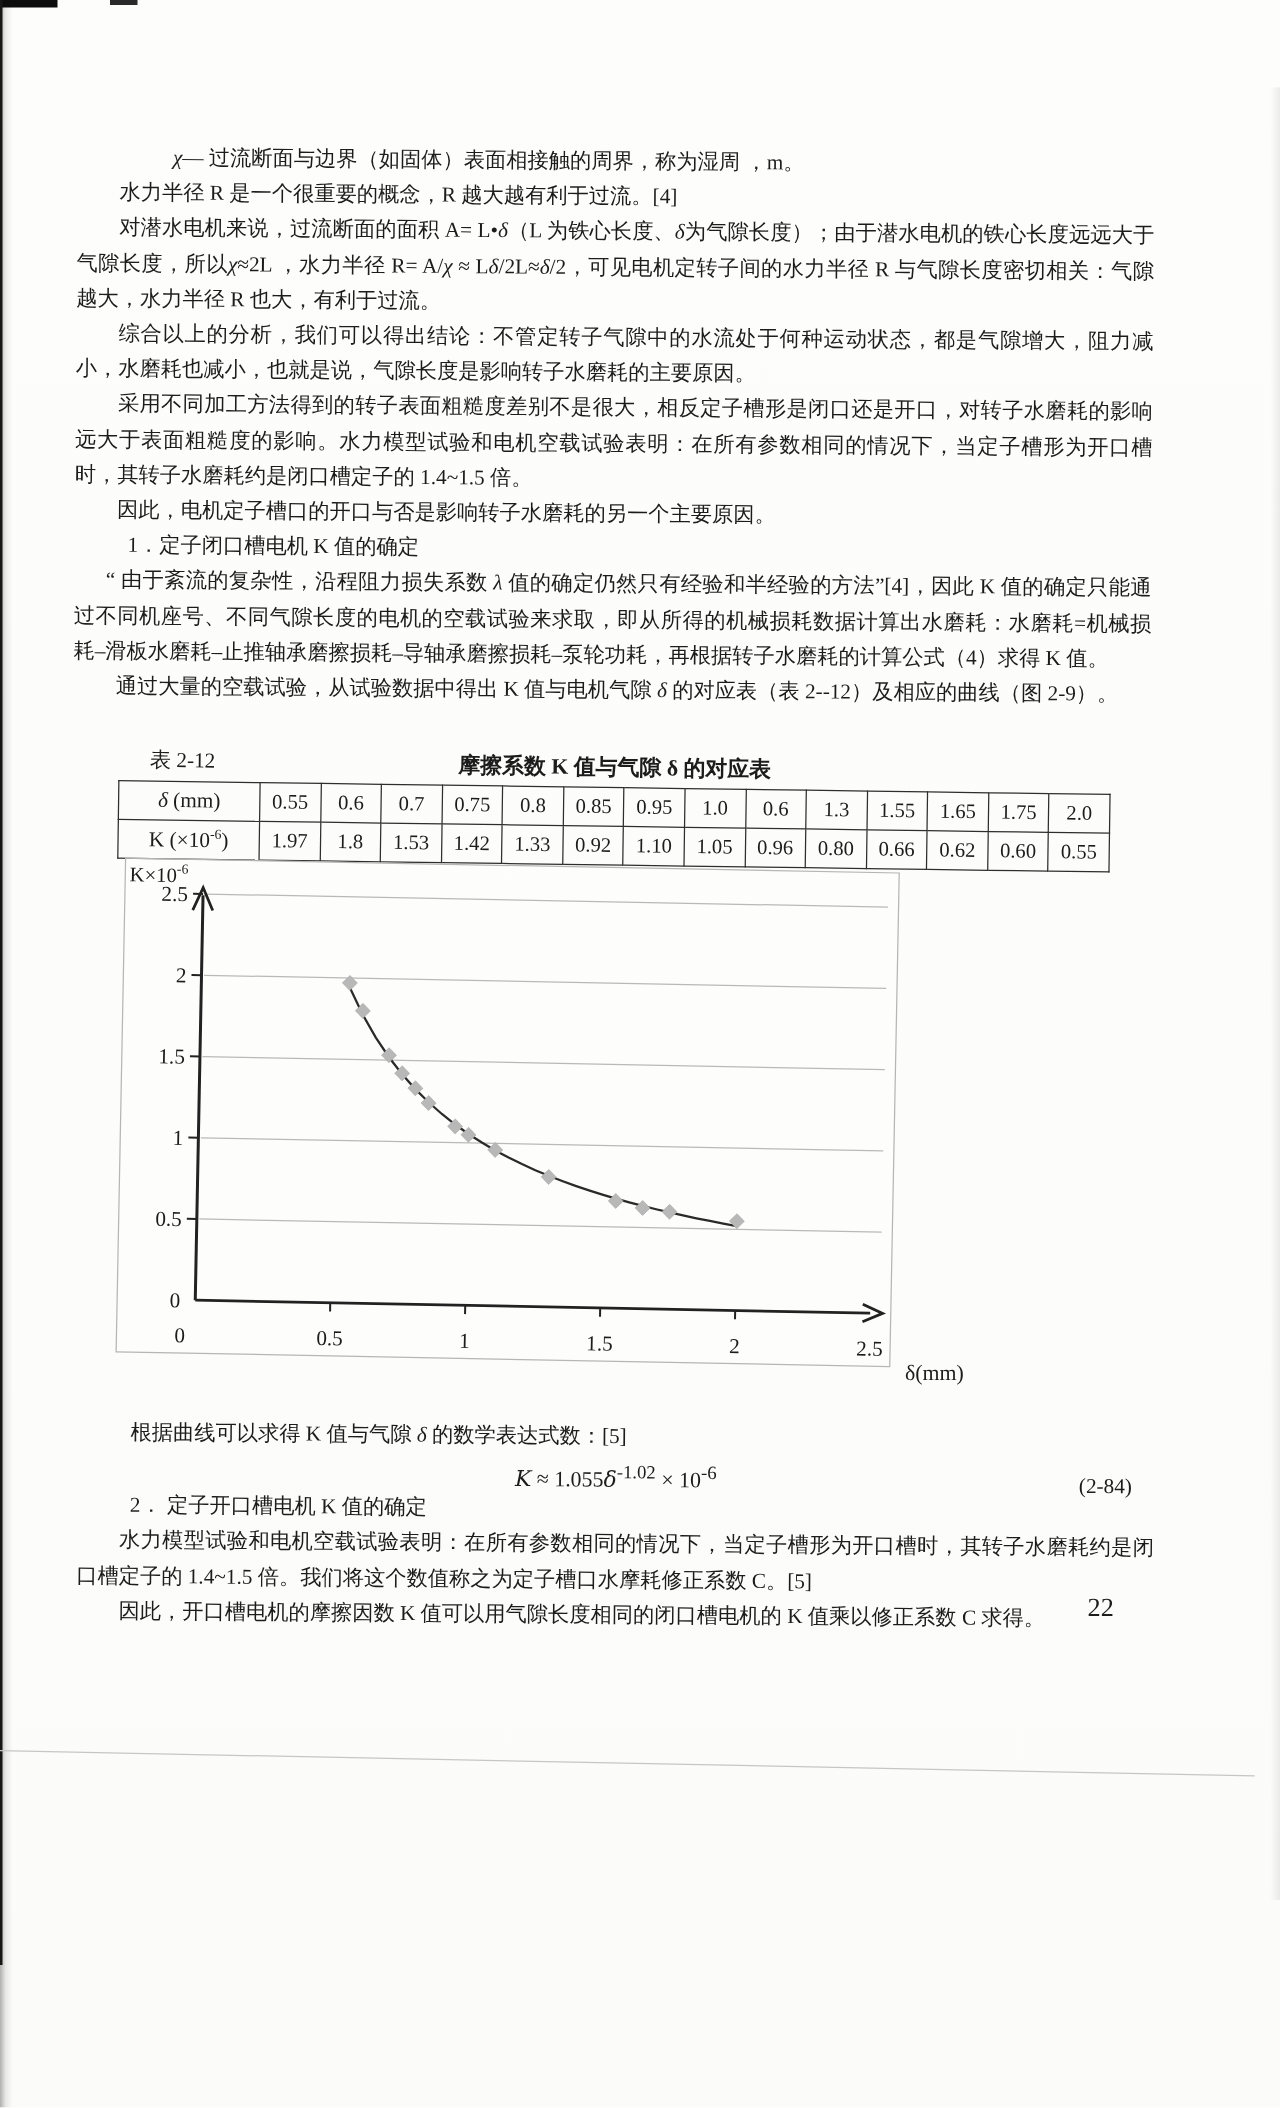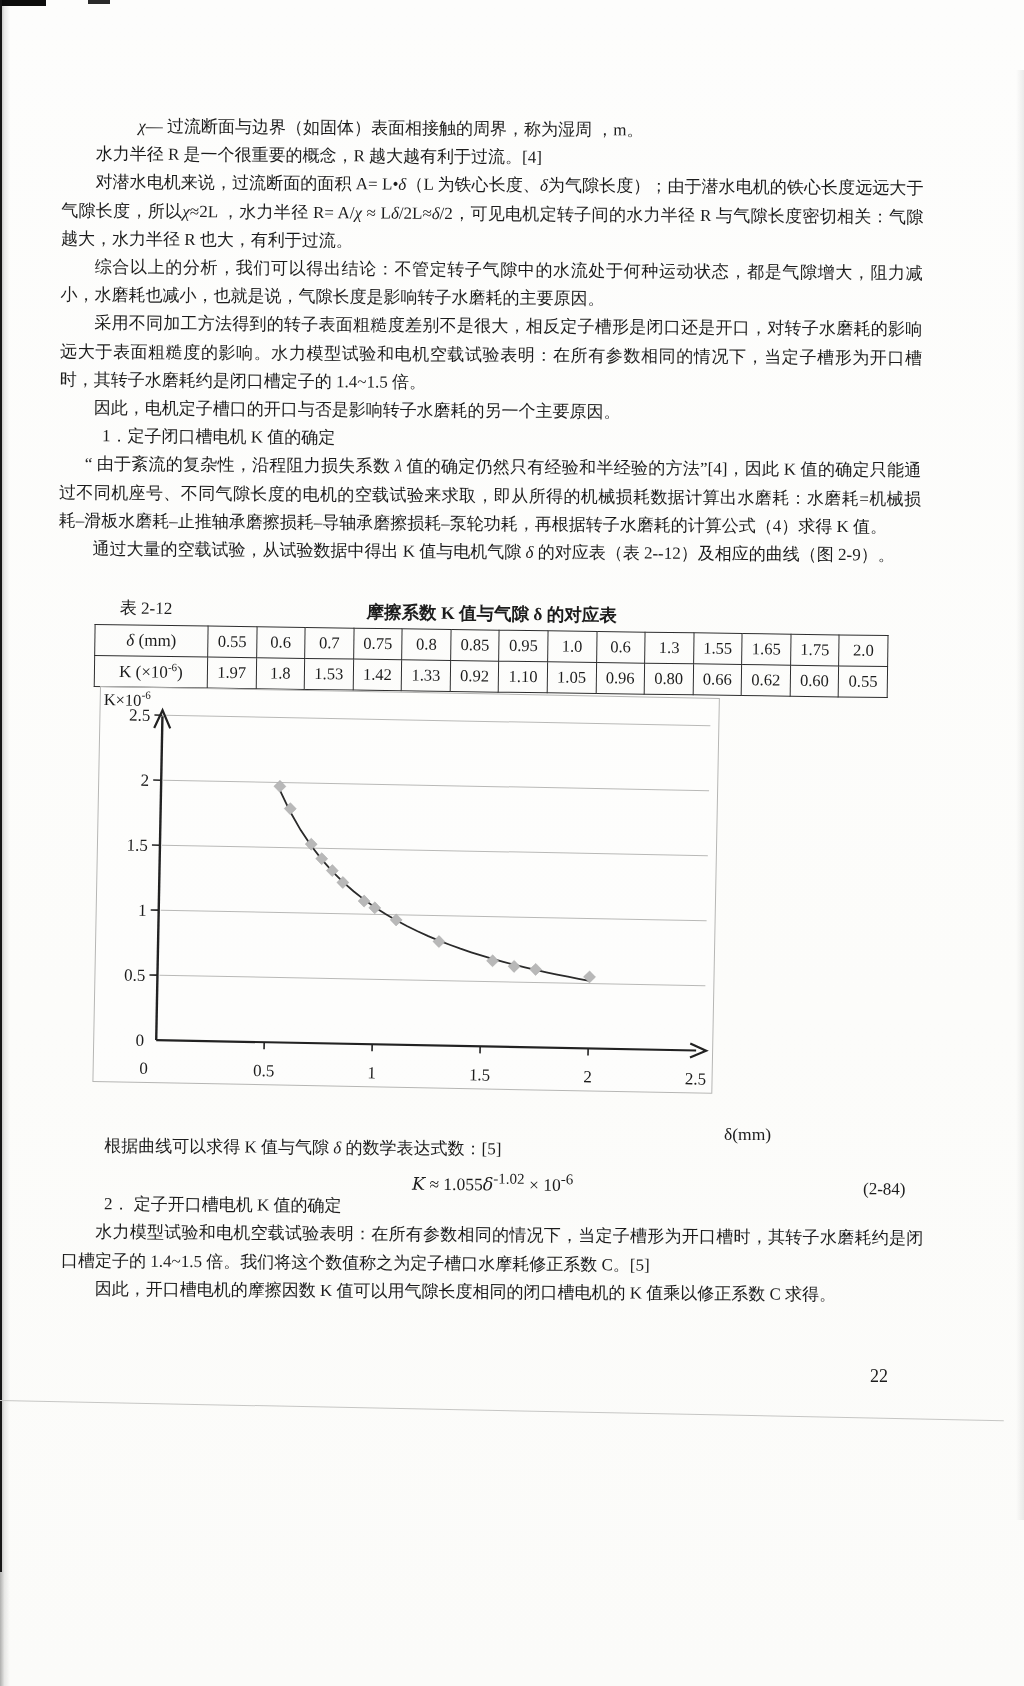--- a/index.html
+++ b/index.html
@@ -39,21 +39,21 @@
     transform:rotate(1.1deg);transform-origin:top left;background:rgba(255,255,255,.35);}
   .chartbox svg{display:block;width:618px;height:394px;}
   svg text{font-family:"Liberation Serif","DejaVu Serif",serif;fill:#1c1c1c;}
   .xaxis-unit{left:724px;top:1088px;font-size:17.5px;}
   
   .formula-row{position:relative;text-align:center;height:30px;line-height:30px;}
   .formula-main{font-size:17.5px;}
   .formula-main i{font-family:"DejaVu Serif",serif;}
   .formula-main sup{font-size:15px;}
   .eq-number{position:absolute;right:18px;top:8px;font-size:17px;text-align:right;}
-  .pagenum{left:870px;top:1366px;font-size:18px;}
+  .pagenum{left:870px;top:1274px;font-size:21px;}
 </style>
 </head>
 <body>
 
 <div class="abs top-bar"></div>
 <div class="abs top-bar2"></div>
 <div class="abs left-shadow"></div>
 <div class="abs left-line"></div>
 <div class="abs right-shade"></div>
 
@@ -157,21 +157,21 @@
       <path d="M267.2,203 L273.2,209 L267.2,215 L261.2,209 Z" fill="#b8b8b8" stroke="#a8a8a8" stroke-width="0.5"></path>
       <path d="M278,209.5 L284,215.5 L278,221.5 L272,215.5 Z" fill="#b8b8b8" stroke="#a8a8a8" stroke-width="0.5"></path>
       <path d="M299.6,221.2 L305.6,227.2 L299.6,233.2 L293.6,227.2 Z" fill="#b8b8b8" stroke="#a8a8a8" stroke-width="0.5"></path>
       <path d="M342.8,242 L348.8,248 L342.8,254 L336.8,248 Z" fill="#b8b8b8" stroke="#a8a8a8" stroke-width="0.5"></path>
       <path d="M396.8,260.2 L402.8,266.2 L396.8,272.2 L390.8,266.2 Z" fill="#b8b8b8" stroke="#a8a8a8" stroke-width="0.5"></path>
       <path d="M418.4,265.4 L424.4,271.4 L418.4,277.4 L412.4,271.4 Z" fill="#b8b8b8" stroke="#a8a8a8" stroke-width="0.5"></path>
       <path d="M440,268 L446,274 L440,280 L434,274 Z" fill="#b8b8b8" stroke="#a8a8a8" stroke-width="0.5"></path>
       <path d="M494,274.5 L500,280.5 L494,286.5 L488,280.5 Z" fill="#b8b8b8" stroke="#a8a8a8" stroke-width="0.5"></path>
     </svg>
 </div>
-<div class="abs xaxis-unit" style="left: 724px; top: 1124px;">δ(mm)</div>
+<div class="abs xaxis-unit" style="left: 724px; top: 1088px;">δ(mm)</div>
 
 <div class="abs textblock" style="top:1132px;">
   <div id="lower-text-1">
       <div class="para" style="text-indent: 2.5em;">根据曲线可以求得 K 值与气隙 <i class="gk">δ</i> 的数学表达式数：[5]</div>
     </div>
   <div class="formula-row">
     <span class="formula-main"><i>K</i><span> ≈ 1.055</span><i>δ</i><sup>-1.02</sup><span> × 10</span><sup>-6</sup></span>
     <span class="eq-number">(2-84)</span>
   </div>
   <div id="lower-text-2">

